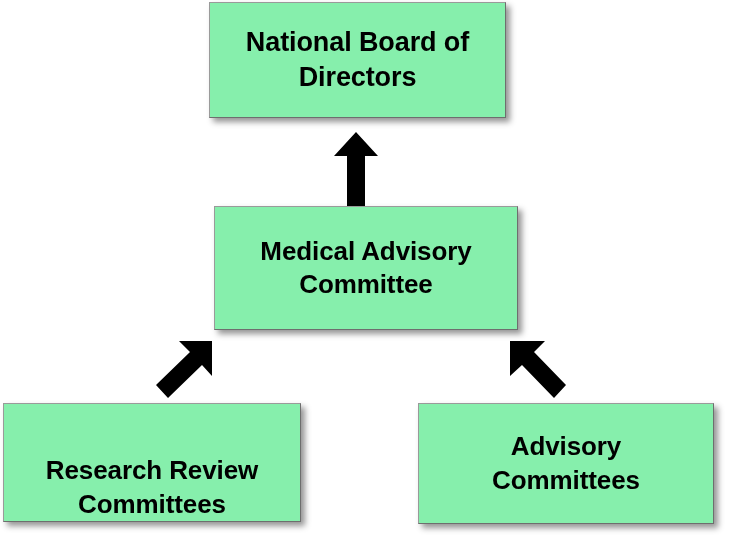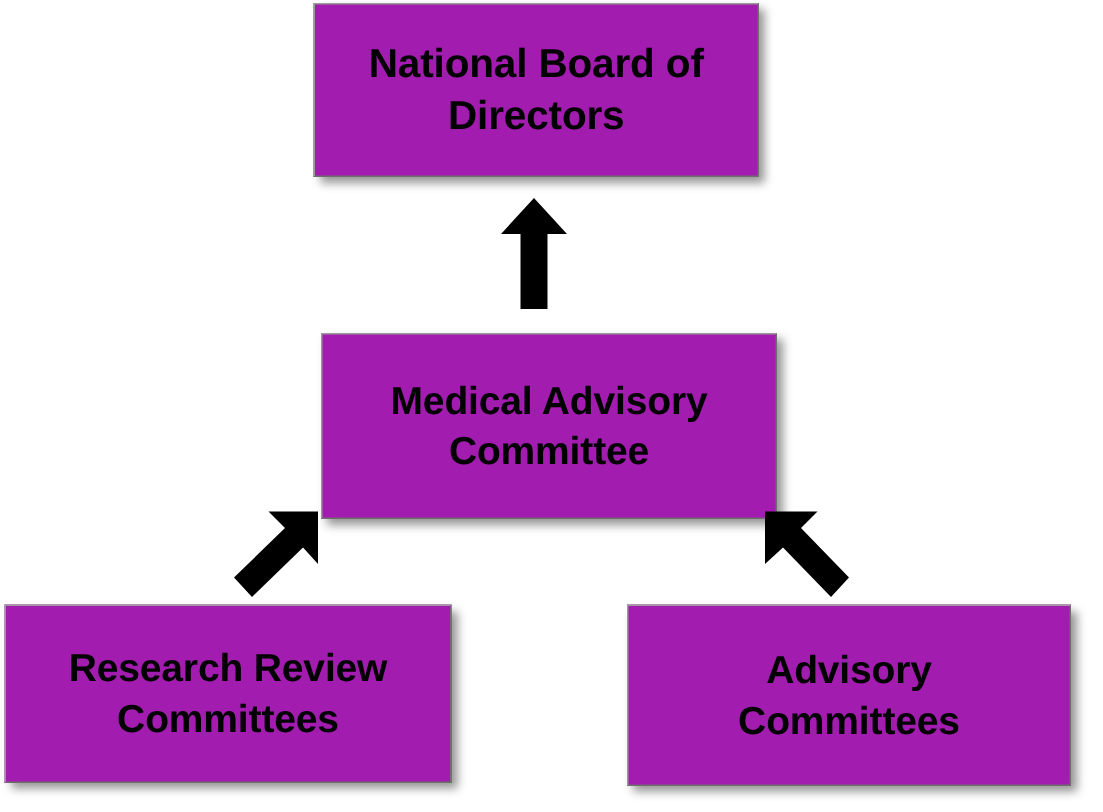--- a/index.html
+++ b/index.html
@@ -16,21 +16,21 @@
     width: 735px;
     height: 541px;
     background: #ffffff;
     overflow: hidden;
   }
 
   
   .node-box {
     position: absolute;
     box-sizing: border-box;
-    background: #a21caf;
+    background: #86efac;
     border: 1.5px solid #808080;
     border-top-color: #9a9a9a;
     border-left-color: #9a9a9a;
     border-right-color: #6e6e6e;
     border-bottom-color: #6e6e6e;
     box-shadow: 4px 4px 6px rgba(0,0,0,0.42);
     display: flex;
     align-items: center;
     justify-content: center;
     text-align: center;
@@ -45,26 +45,26 @@
     user-select: none;
   }
 
   
   #node-national-board {
     left: 209px;  top: 2px;    width: 297px; height: 116px;
   }
   #node-national-board .node-label { font-size: 27px; }
 
   #node-medical-advisory {
-    left: 214px;  top: 206px;  width: 304px; height: 124px; margin-top: 16px;
+    left: 214px;  top: 206px;  width: 304px; height: 124px;
   }
   #node-medical-advisory .node-label { font-size: 26px; }
 
   #node-research-review {
-    left: 3px;    top: 403px;  width: 298px; height: 119px;
+    left: 3px;    top: 403px;  width: 298px; height: 119px; align-items: flex-end;
   }
   #node-research-review .node-label { font-size: 26px; }
 
   #node-advisory-committees {
     left: 418px;  top: 403px;  width: 296px; height: 121px;
   }
   #node-advisory-committees .node-label { font-size: 26px; }
 
   
   .connector {

